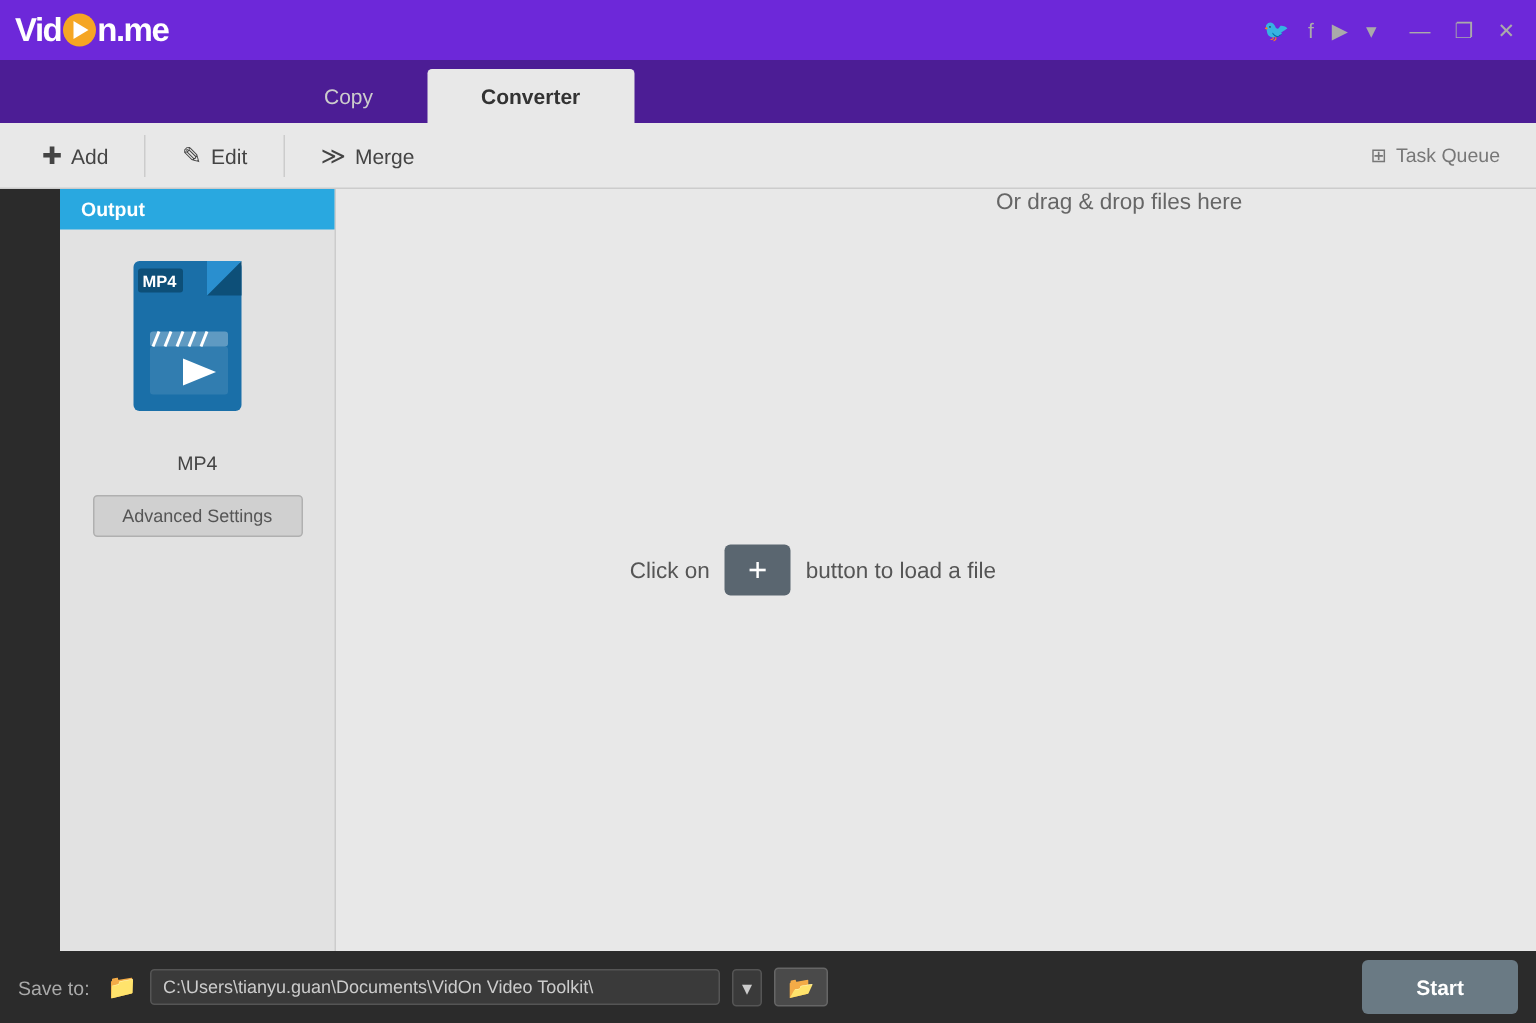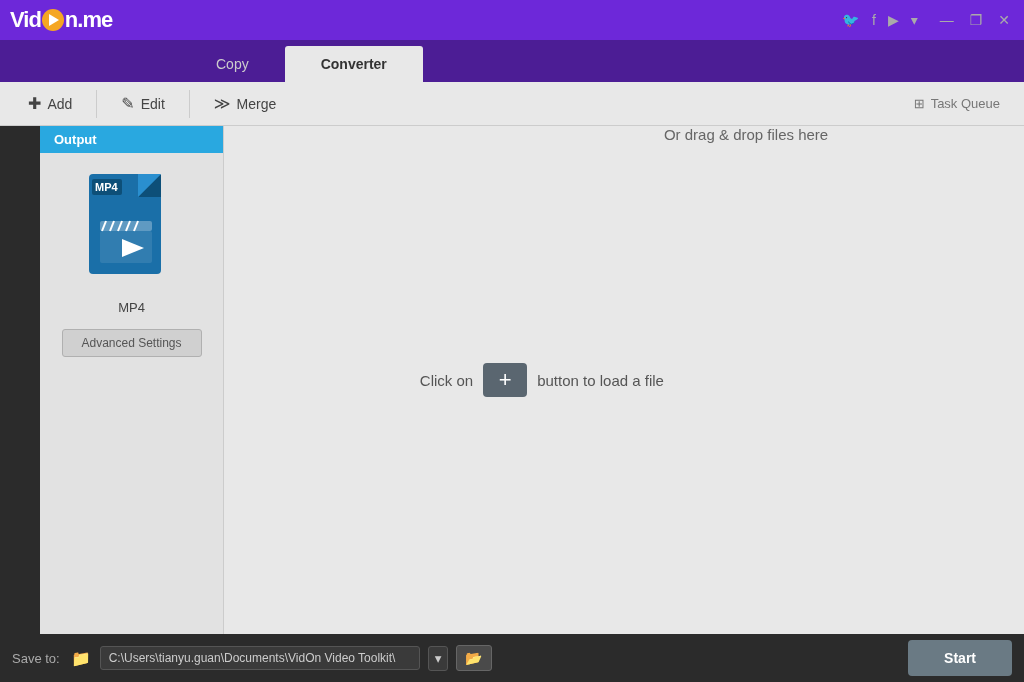--- a/index.html
+++ b/index.html
@@ -230,21 +230,21 @@
       color: #f5a623;
       font-size: 16px;
     }
     .save-path-input {
       background: #3a3a3a;
       border: 1px solid #555;
       color: #ccc;
       font-size: 12px;
       padding: 4px 8px;
       border-radius: 3px;
-      width: 320px;
+      width: 380px;
       outline: none;
     }
     .path-dropdown {
       background: #3a3a3a;
       border: 1px solid #555;
       color: #ccc;
       padding: 4px 6px;
       border-radius: 3px;
       cursor: pointer;
     }

